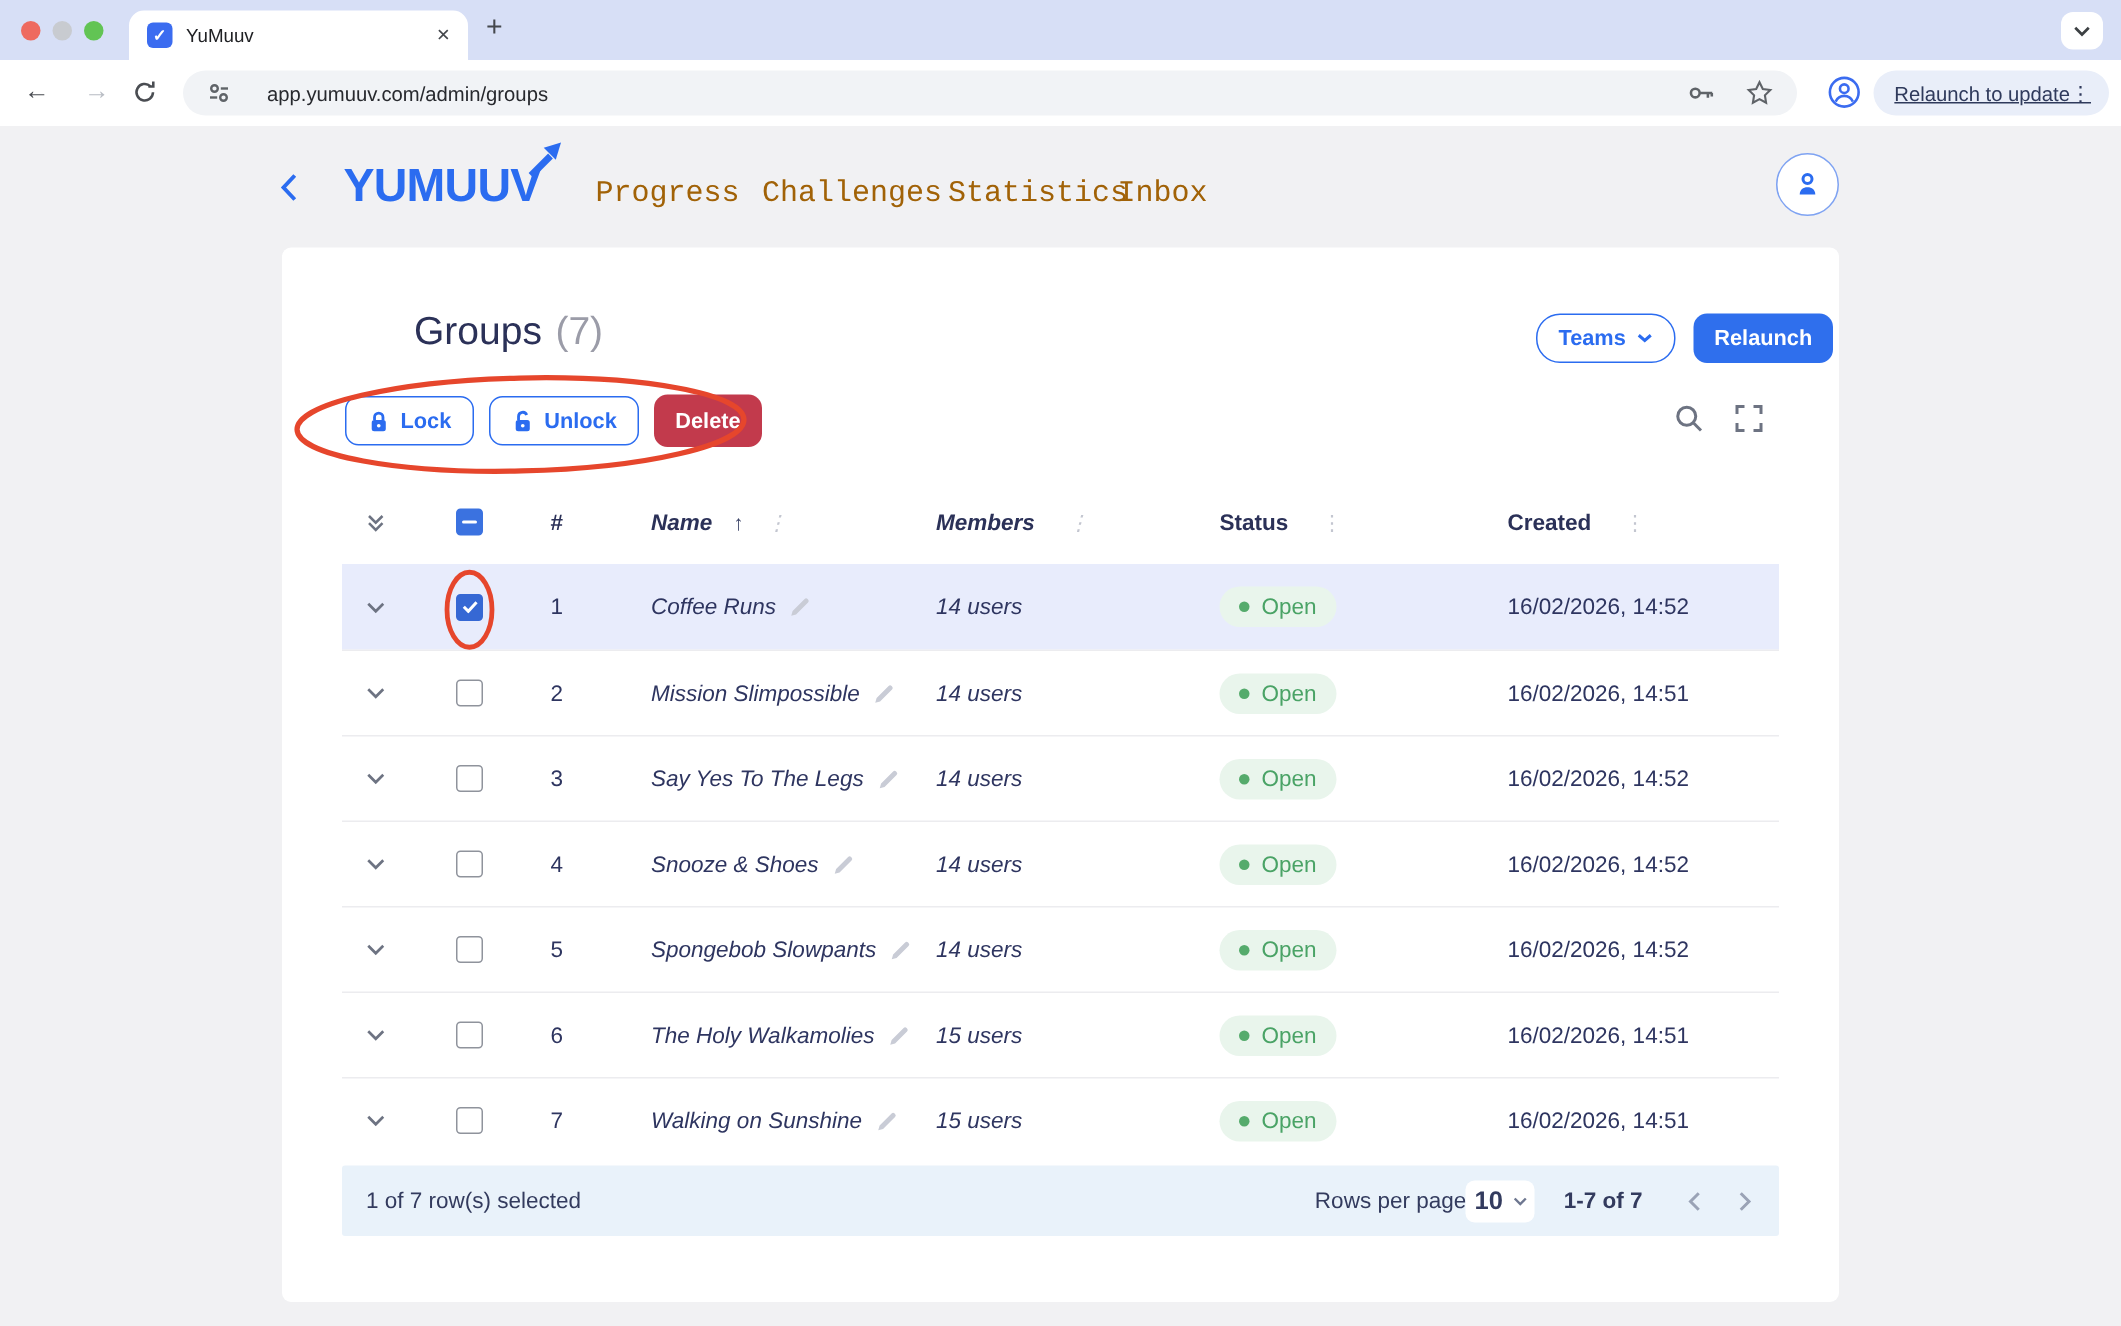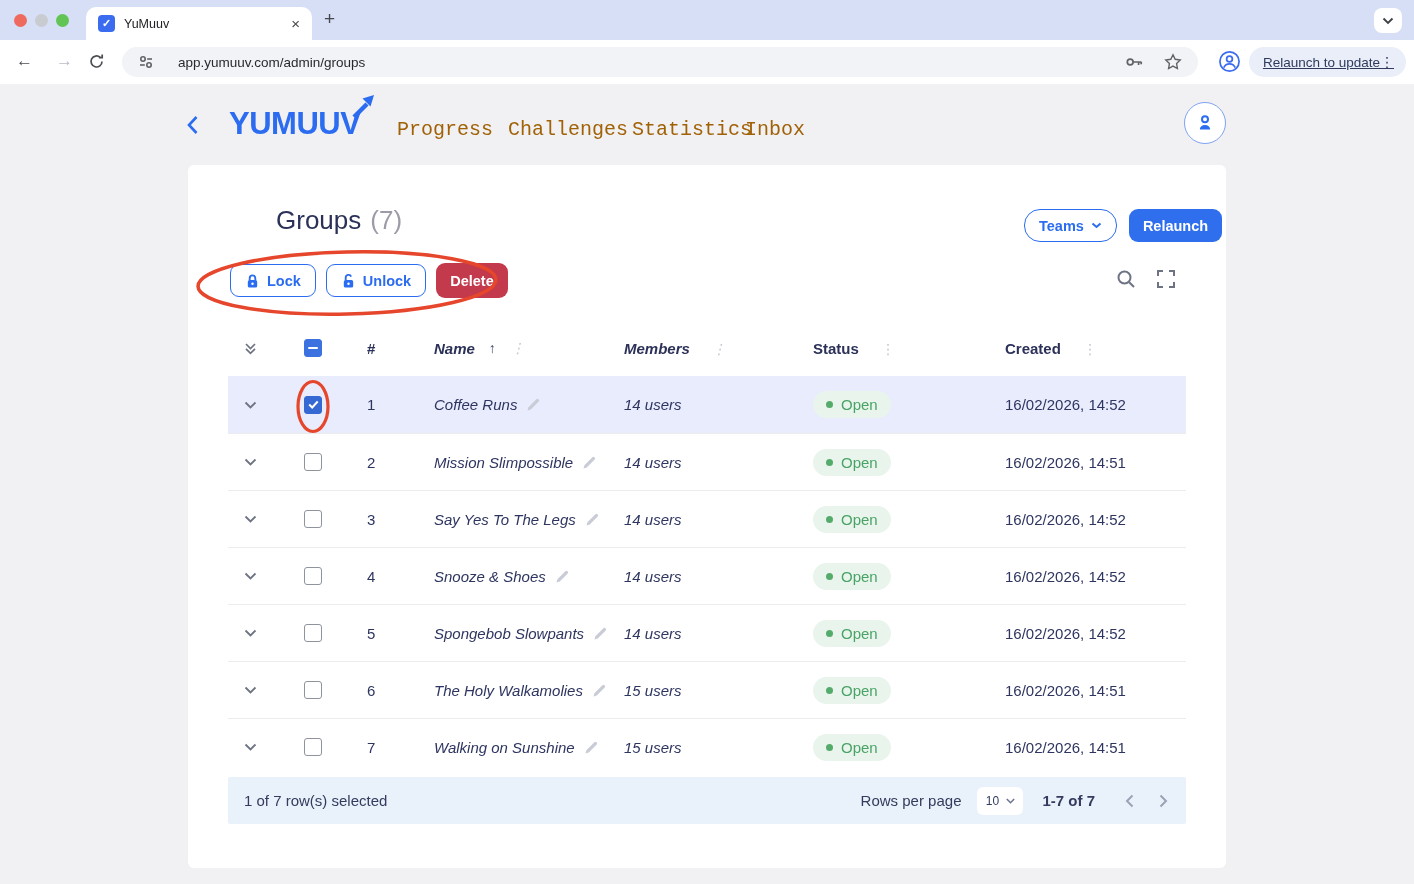--- a/index.html
+++ b/index.html
@@ -85,21 +85,21 @@
   .cb.checked .check { display:block; }
   .cb.indeterminate { background:#3b72e0; border-color:#3b72e0; }
   .cb .minus { width:10px; height:2.4px; background:#fff; border-radius:1px; }
   .badge { display:inline-flex; align-items:center; gap:8px; height:27px; padding:12px 13px;
            background:#e9f5ec; border-radius:14px; color:#4aa366; font-size:15px; }
   .badge .dot { width:7px; height:7px; border-radius:50%; background:#55ab6c; }
   .tfooter { margin-top:2px; height:47px; background:#e9f2fa; display:flex; align-items:center;
              padding:0 14px 0 16px; font-size:15px; color:#333b5e; border-radius:2px; }
   .tfooter .right { margin-left:auto; display:flex; align-items:center; }
   .pp-select { width:46px; height:28px; background:#fff; border-radius:6px; display:flex;
-               align-items:center; justify-content:center; gap:7px; margin-left:16px; font-size:12px; }
+               align-items:center; justify-content:center; gap:7px; font-size:17px;font-weight:bold; }
   .range { font-weight:bold; margin-left:19px; }
   .pager { display:flex; gap:25px; margin-left:30px; margin-right:4px; }
   
   .annotation { position:absolute; pointer-events:none; z-index:5; }
 </style>
 </head>
 <body>
 
 <div class="tabstrip">
   <div class="traffic">

